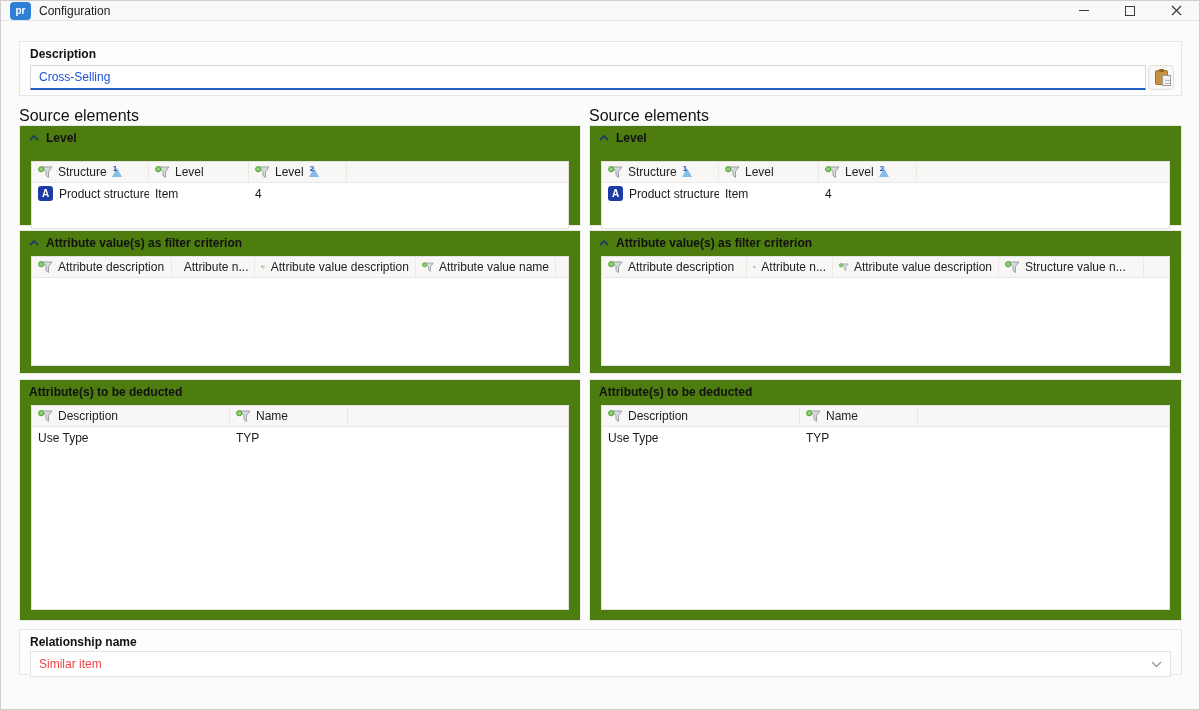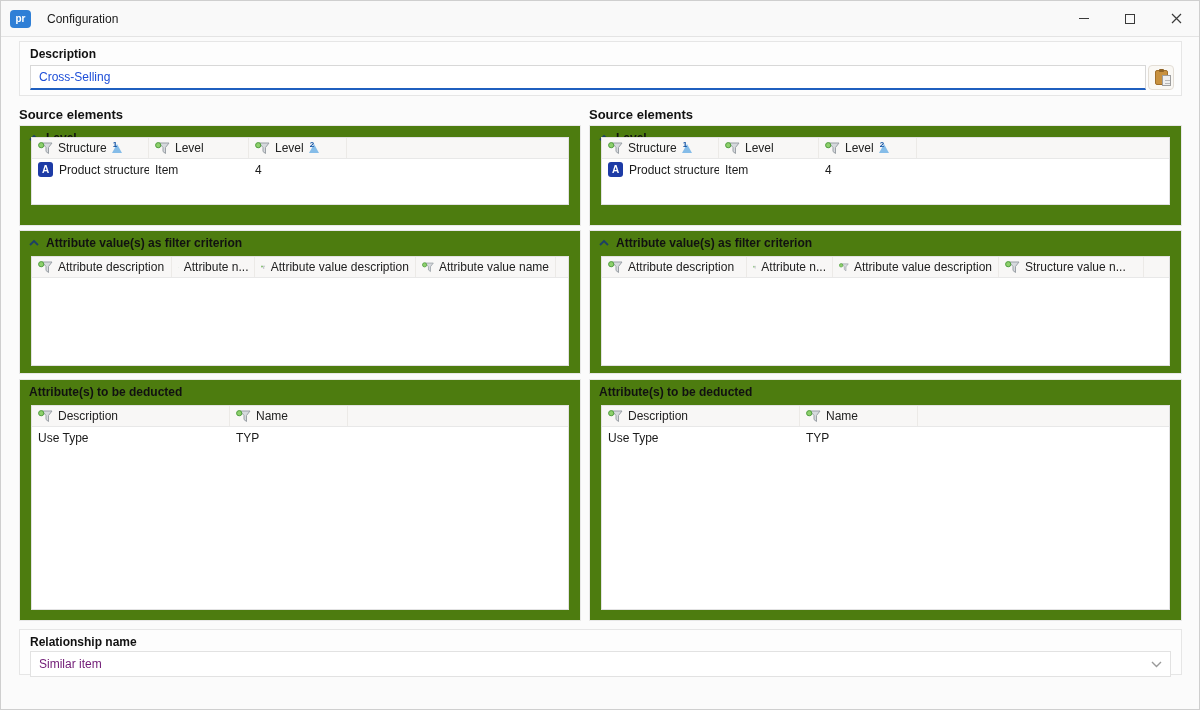--- a/index.html
+++ b/index.html
@@ -1,32 +1,32 @@
 <!DOCTYPE html>
 <html><head>
 <meta charset="utf-8">
 <style>
   * { margin:0; padding:0; box-sizing:border-box; }
   html,body { width:1200px; height:710px; }
   body { font-family:"Liberation Sans", sans-serif; background:#e9e9e9; }
   .window { position:relative; width:1200px; height:710px; background:#fbfbfb; border:1px solid #cfcfcf; overflow:hidden; }
 
   
-  .titlebar { height:36px; background:#f9f9f9; border-bottom:1px solid #e4e4e4; display:flex; align-items:center;gap:8px; }
+  .titlebar { height:20px; background:#f9f9f9; border-bottom:1px solid #e4e4e4; display:flex; align-items:center; }
   .app-logo { width:21px; height:18px; margin-left:9px; border-radius:4px; background:#2f7fd6; color:#fff; font-size:10px; font-weight:bold; display:flex; align-items:center; justify-content:center; }
   .app-title { margin-left:8px; font-size:12px; color:#1a1a1a; }
   .win-controls { margin-left:auto; display:flex; height:28px; }
   .win-btn { width:46px; height:28px; display:flex; align-items:center; justify-content:center; }
   .min-glyph { width:10px; height:1px; background:#3a3a3a; }
   .max-glyph { width:10px; height:10px; border:1px solid #3a3a3a; }
 
   
   .group { position:absolute; background:#fdfdfd; border:1px solid #e6e6e6; }
   .group-label { position:absolute; left:10px; top:5px; font-size:12px; font-weight:bold; color:#111; }
-  .section-label { position:absolute; font-size:13px; font-weight:bold; color:#111; }
+  .section-label { position:absolute; font-size:16px; font-weight:normal; color:#111; }
 
   
   #desc-group { left:18px; top:40px; width:1163px; height:55px; }
   #desc-input { position:absolute; left:10px; top:23px; width:1116px; height:25px; background:#fff; border:1px solid #d8d8d8; border-bottom:2px solid #1f5fbf; font-family:"Liberation Sans",sans-serif; font-size:12px; color:#1d4ed8; padding:0 8px; outline:none; }
   .clip-btn { position:absolute; right:7px; top:23px; width:26px; height:25px; border:1px solid #e3ded6; border-radius:4px; background:#faf8f4; display:flex; align-items:center; justify-content:center; }
   .clipboard { position:relative; width:13px; height:15px; background:#c8913f; border:1px solid #a06f2a; border-radius:2px; }
   .clipboard::before { content:""; position:absolute; top:-2px; left:3px; width:5px; height:3px; background:#8f6325; border-radius:1px; }
   .clip-paper { position:absolute; right:-4px; bottom:-2px; width:9px; height:11px; background:#efefef; border:1px solid #9e9e9e; background-image:repeating-linear-gradient(180deg, rgba(0,0,0,0) 0 2px, #b9b9b9 2px 3px); background-size:5px 100%; background-position:2px 2px; background-repeat:no-repeat; }
 
   
@@ -53,27 +53,27 @@
   .sort-num { position:absolute; left:1px; top:-3px; font-size:8px; font-weight:bold; color:#0b4ea2; line-height:10px; }
   .a-badge { width:15px; height:15px; border-radius:3px; background:#1d3ba6; color:#fff; font-size:10px; font-weight:bold; display:flex; align-items:center; justify-content:center; flex:0 0 15px; }
 
   
   #src-level  { left:18px;  top:124px; width:562px; height:101px; }
   #src-filter { left:18px;  top:229px; width:562px; height:144px; }
   #src-deduct { left:18px;  top:378px; width:562px; height:242px; }
   #tgt-level  { left:588px; top:124px; width:593px; height:101px; }
   #tgt-filter { left:588px; top:229px; width:593px; height:144px; }
   #tgt-deduct { left:588px; top:378px; width:593px; height:242px; }
-  .level-tbl  { top:11px; height:68px; }
+  .level-tbl  { top:35px; height:68px; }
   .filter-tbl { top:25px; height:110px; }
   .deduct-tbl { top:25px; height:205px; }
 
   
   #rel-group { left:18px; top:628px; width:1163px; height:46px; }
-  .select-box { position:absolute; left:10px; right:10px; top:21px; height:21px; background:#fff; border:1px solid #e2e2e2; display:flex; align-items:center; font-size:12px; color:#701a75; padding:12px 8px; }
+  .select-box { position:absolute; left:10px; right:10px; top:21px; height:21px; background:#fff; border:1px solid #e2e2e2; display:flex; align-items:center; font-size:12px; color:#ef4444; padding:12px 8px; }
   .select-chev { margin-left:auto; }
 </style>
 </head>
 <body>
 
 <div class="window">
 
   <div class="titlebar">
     <div class="app-logo">pr</div>
     <div class="app-title">Configuration</div>

